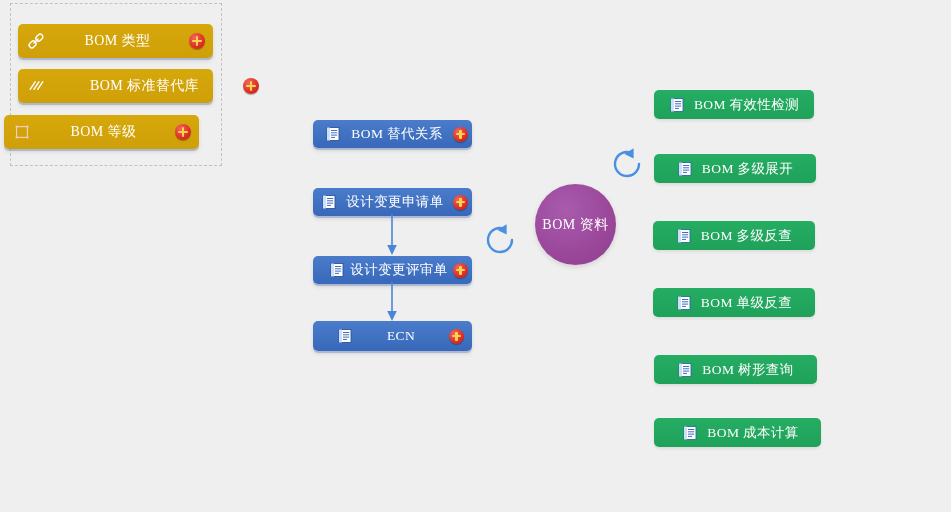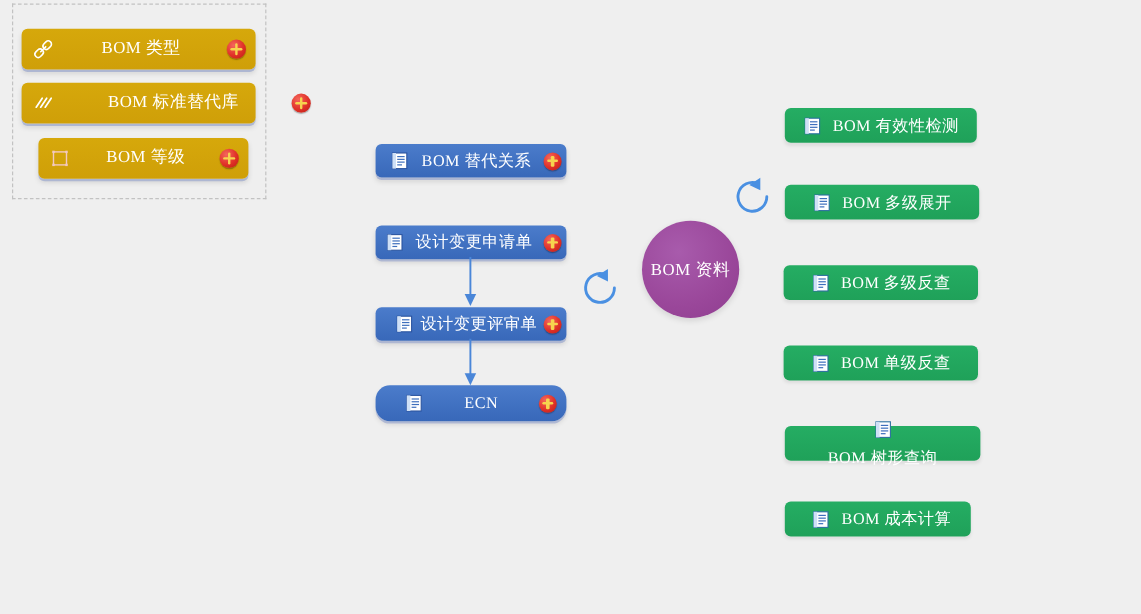--- a/index.html
+++ b/index.html
@@ -170,21 +170,21 @@
       <svg width="20" height="20" viewBox="0 0 24 24" fill="none" stroke="#ffffff" stroke-width="1.7" stroke-linecap="round">
         <path d="M5 16 L11 7"></path>
         <path d="M9.5 16 L15.5 7"></path>
         <path d="M14 16 L20 7"></path>
       </svg>
     </span>
     <span class="label">BOM 标准替代库</span>
     <span class="plus-badge big"></span>
   </div>
 
-  <div class="node yellow" style="left:32px; top:115px; width:175px;">
+  <div class="node yellow" style="left:4px; top:115px; width:195px;">
     <span class="icn">
       <svg width="20" height="20" viewBox="0 0 24 24" fill="none" stroke="#f3c9c0" stroke-width="1.4">
         <rect x="5.5" y="5.5" width="13" height="13"></rect>
         <rect x="4.3" y="4.3" width="2.4" height="2.4" fill="#f3c9c0" stroke="none"></rect>
         <rect x="17.3" y="4.3" width="2.4" height="2.4" fill="#f3c9c0" stroke="none"></rect>
         <rect x="4.3" y="17.3" width="2.4" height="2.4" fill="#f3c9c0" stroke="none"></rect>
         <rect x="17.3" y="17.3" width="2.4" height="2.4" fill="#f3c9c0" stroke="none"></rect>
       </svg>
     </span>
     <span class="label">BOM 等级</span>
@@ -229,21 +229,21 @@
         <rect x="6" y="4" width="6.2" height="1" fill="#3e6fbd"></rect>
         <rect x="6" y="6.3" width="6.2" height="1" fill="#3e6fbd"></rect>
         <rect x="6" y="8.6" width="6.2" height="1" fill="#3e6fbd"></rect>
         <rect x="6" y="10.9" width="4" height="1" fill="#3e6fbd"></rect>
       </svg>
     </span>
     <span class="label">设计变更评审单</span>
     <span class="plus-badge"></span>
   </div>
 
-  <div class="node blue" style="left:313px; top:321px; width:159px; height:30px; padding-left:24px; padding-right:8px;border-radius:12px;">
+  <div class="node blue" style="left:313px; top:321px; width:159px; height:30px; padding-left:24px; padding-right:8px;">
     <span class="icn">
       <svg width="16" height="16" viewBox="0 0 16 16">
         <rect x="2" y="1.5" width="12" height="13" fill="#ffffff" stroke="#2b54a0" stroke-width="0.9"></rect>
         <rect x="2" y="1.5" width="3" height="13" fill="#cfe0f6"></rect>
         <rect x="6" y="4" width="6.2" height="1" fill="#3e6fbd"></rect>
         <rect x="6" y="6.3" width="6.2" height="1" fill="#3e6fbd"></rect>
         <rect x="6" y="8.6" width="6.2" height="1" fill="#3e6fbd"></rect>
         <rect x="6" y="10.9" width="4" height="1" fill="#3e6fbd"></rect>
       </svg>
     </span>
@@ -324,35 +324,35 @@
         <rect x="2" y="1.5" width="3" height="13" fill="#cfe0f6"></rect>
         <rect x="6" y="4" width="6.2" height="1" fill="#3e6fbd"></rect>
         <rect x="6" y="6.3" width="6.2" height="1" fill="#3e6fbd"></rect>
         <rect x="6" y="8.6" width="6.2" height="1" fill="#3e6fbd"></rect>
         <rect x="6" y="10.9" width="4" height="1" fill="#3e6fbd"></rect>
       </svg>
     </span>
     <span class="label">BOM 单级反查</span>
   </div>
 
-  <div class="node green" style="left:654px; top:319px; width:163px;flex-direction:column;">
+  <div class="node green" style="left:654px; top:319px; width:163px;">
     <span class="icn">
       <svg width="16" height="16" viewBox="0 0 16 16">
         <rect x="2" y="1.5" width="12" height="13" fill="#ffffff" stroke="#2b6fa0" stroke-width="0.9"></rect>
         <rect x="2" y="1.5" width="3" height="13" fill="#cfe0f6"></rect>
         <rect x="6" y="4" width="6.2" height="1" fill="#3e6fbd"></rect>
         <rect x="6" y="6.3" width="6.2" height="1" fill="#3e6fbd"></rect>
         <rect x="6" y="8.6" width="6.2" height="1" fill="#3e6fbd"></rect>
         <rect x="6" y="10.9" width="4" height="1" fill="#3e6fbd"></rect>
       </svg>
     </span>
     <span class="label">BOM 树形查询</span>
   </div>
 
-  <div class="node green" style="left:654px; top:382px; width:155px;padding-left:16px;">
+  <div class="node green" style="left:654px; top:382px; width:167px;padding-left:16px;">
     <span class="icn">
       <svg width="16" height="16" viewBox="0 0 16 16">
         <rect x="2" y="1.5" width="12" height="13" fill="#ffffff" stroke="#2b6fa0" stroke-width="0.9"></rect>
         <rect x="2" y="1.5" width="3" height="13" fill="#cfe0f6"></rect>
         <rect x="6" y="4" width="6.2" height="1" fill="#3e6fbd"></rect>
         <rect x="6" y="6.3" width="6.2" height="1" fill="#3e6fbd"></rect>
         <rect x="6" y="8.6" width="6.2" height="1" fill="#3e6fbd"></rect>
         <rect x="6" y="10.9" width="4" height="1" fill="#3e6fbd"></rect>
       </svg>
     </span>

